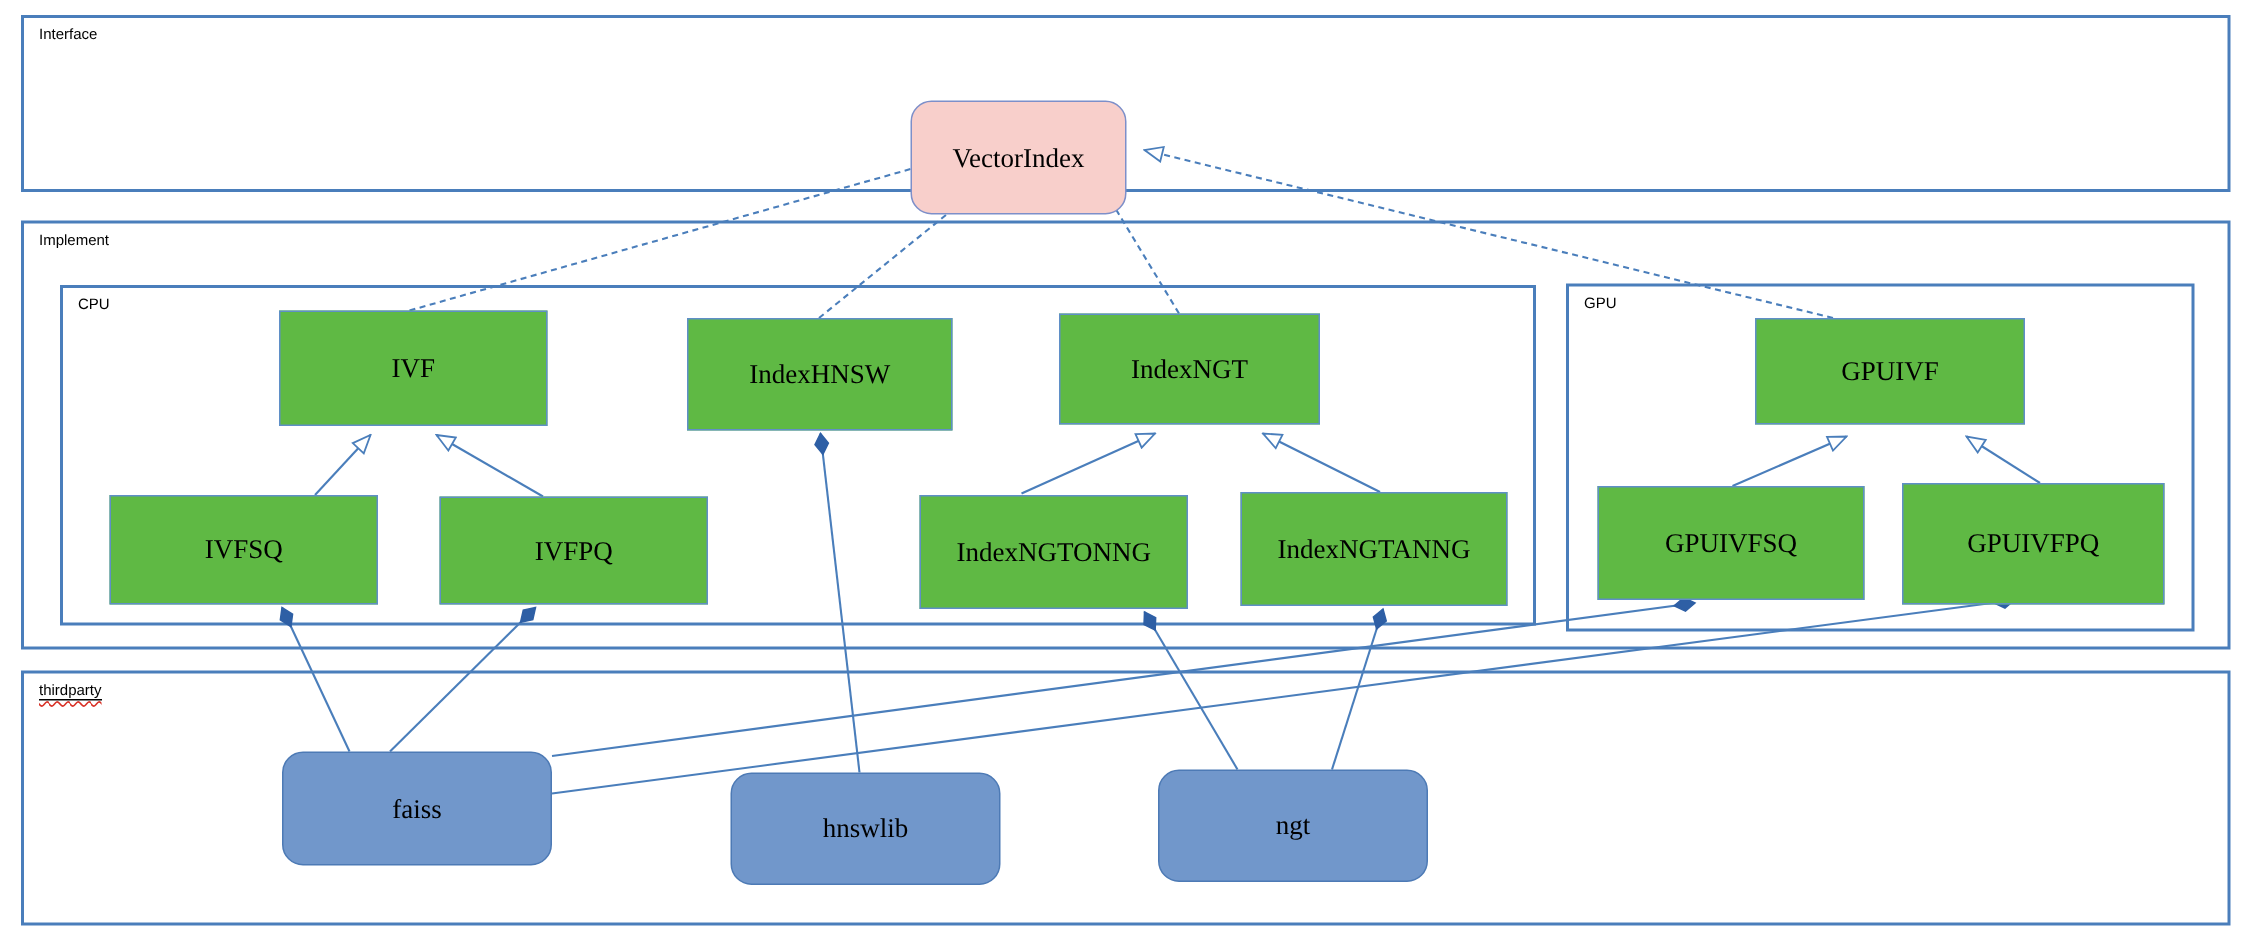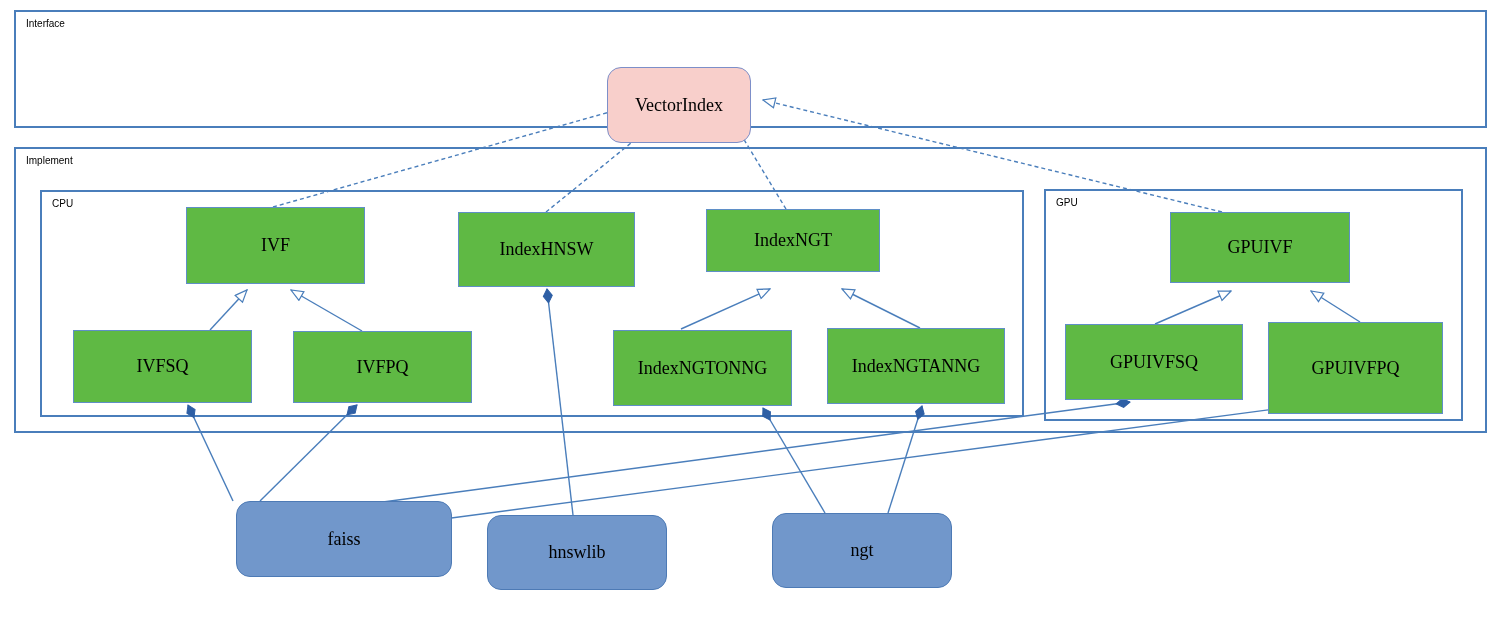--- a/index.html
+++ b/index.html
@@ -107,54 +107,57 @@
     </div>
     <div class="container" style="left: 14px; top: 147px; width: 1473px; height: 286px;">
       <span class="container-label">Implement</span>
     </div>
     <div class="container" style="left: 40px; top: 190px; width: 984px; height: 227px;">
       <span class="container-label">CPU</span>
     </div>
     <div class="container" style="left: 1044px; top: 189px; width: 419px; height: 232px; padding-left: 48px;">
       <span class="container-label">GPU</span>
     </div>
+    <div class="container" style="left: 14px; top: 447px; width: 1473px; height: 170px;">
+      <span class="container-label misspelled">thirdparty</span>
+    </div>
     <div class="node interface-node" style="left: 607px; top: 22px; width: 144px; height: 76px; margin-top: 45px;">
       <span>VectorIndex</span>
     </div>
     <div class="node class-node" style="left: 186px; top: 207px; width: 179px; height: 77px;">
       <span>IVF</span>
     </div>
     <div class="node class-node" style="left: 458px; top: 212px; width: 177px; height: 75px;">
       <span>IndexHNSW</span>
     </div>
-    <div class="node class-node" style="left: 706px; top: 209px; width: 174px; height: 63px;">
+    <div class="node class-node" style="left: 706px; top: 209px; width: 174px; height: 74px;">
       <span>IndexNGT</span>
     </div>
     <div class="node class-node" style="left: 1170px; top: 212px; width: 180px; height: 71px;">
       <span>GPUIVF</span>
     </div>
     <div class="node class-node" style="left: 73px; top: 330px; width: 179px; height: 73px;">
       <span>IVFSQ</span>
     </div>
     <div class="node class-node" style="left: 293px; top: 331px; width: 179px; height: 72px;">
       <span>IVFPQ</span>
     </div>
     <div class="node class-node" style="left: 613px; top: 330px; width: 179px; height: 76px;">
       <span>IndexNGTONNG</span>
     </div>
     <div class="node class-node" style="left: 827px; top: 328px; width: 178px; height: 76px;">
       <span>IndexNGTANNG</span>
     </div>
     <div class="node class-node" style="left: 1065px; top: 324px; width: 178px; height: 76px;">
       <span>GPUIVFSQ</span>
     </div>
-    <div class="node class-node" style="left: 1268px; top: 322px; width: 175px; height: 92px;">
+    <div class="node class-node" style="left: 1268px; top: 322px; width: 175px; height: 81px;">
       <span>GPUIVFPQ</span>
     </div>
-    <div class="node lib-node" style="left: 188px; top: 501px; width: 216px; height: 76px; margin-left: 48px;">
+    <div class="node lib-node" style="left: 188px; top: 501px; width: 180px; height: 76px;">
       <span>faiss</span>
     </div>
     <div class="node lib-node" style="left: 487px; top: 515px; width: 180px; height: 75px;">
       <span>hnswlib</span>
     </div>
     <div class="node lib-node" style="left: 772px; top: 513px; width: 180px; height: 75px;">
       <span>ngt</span>
     </div>
   </div>
 

